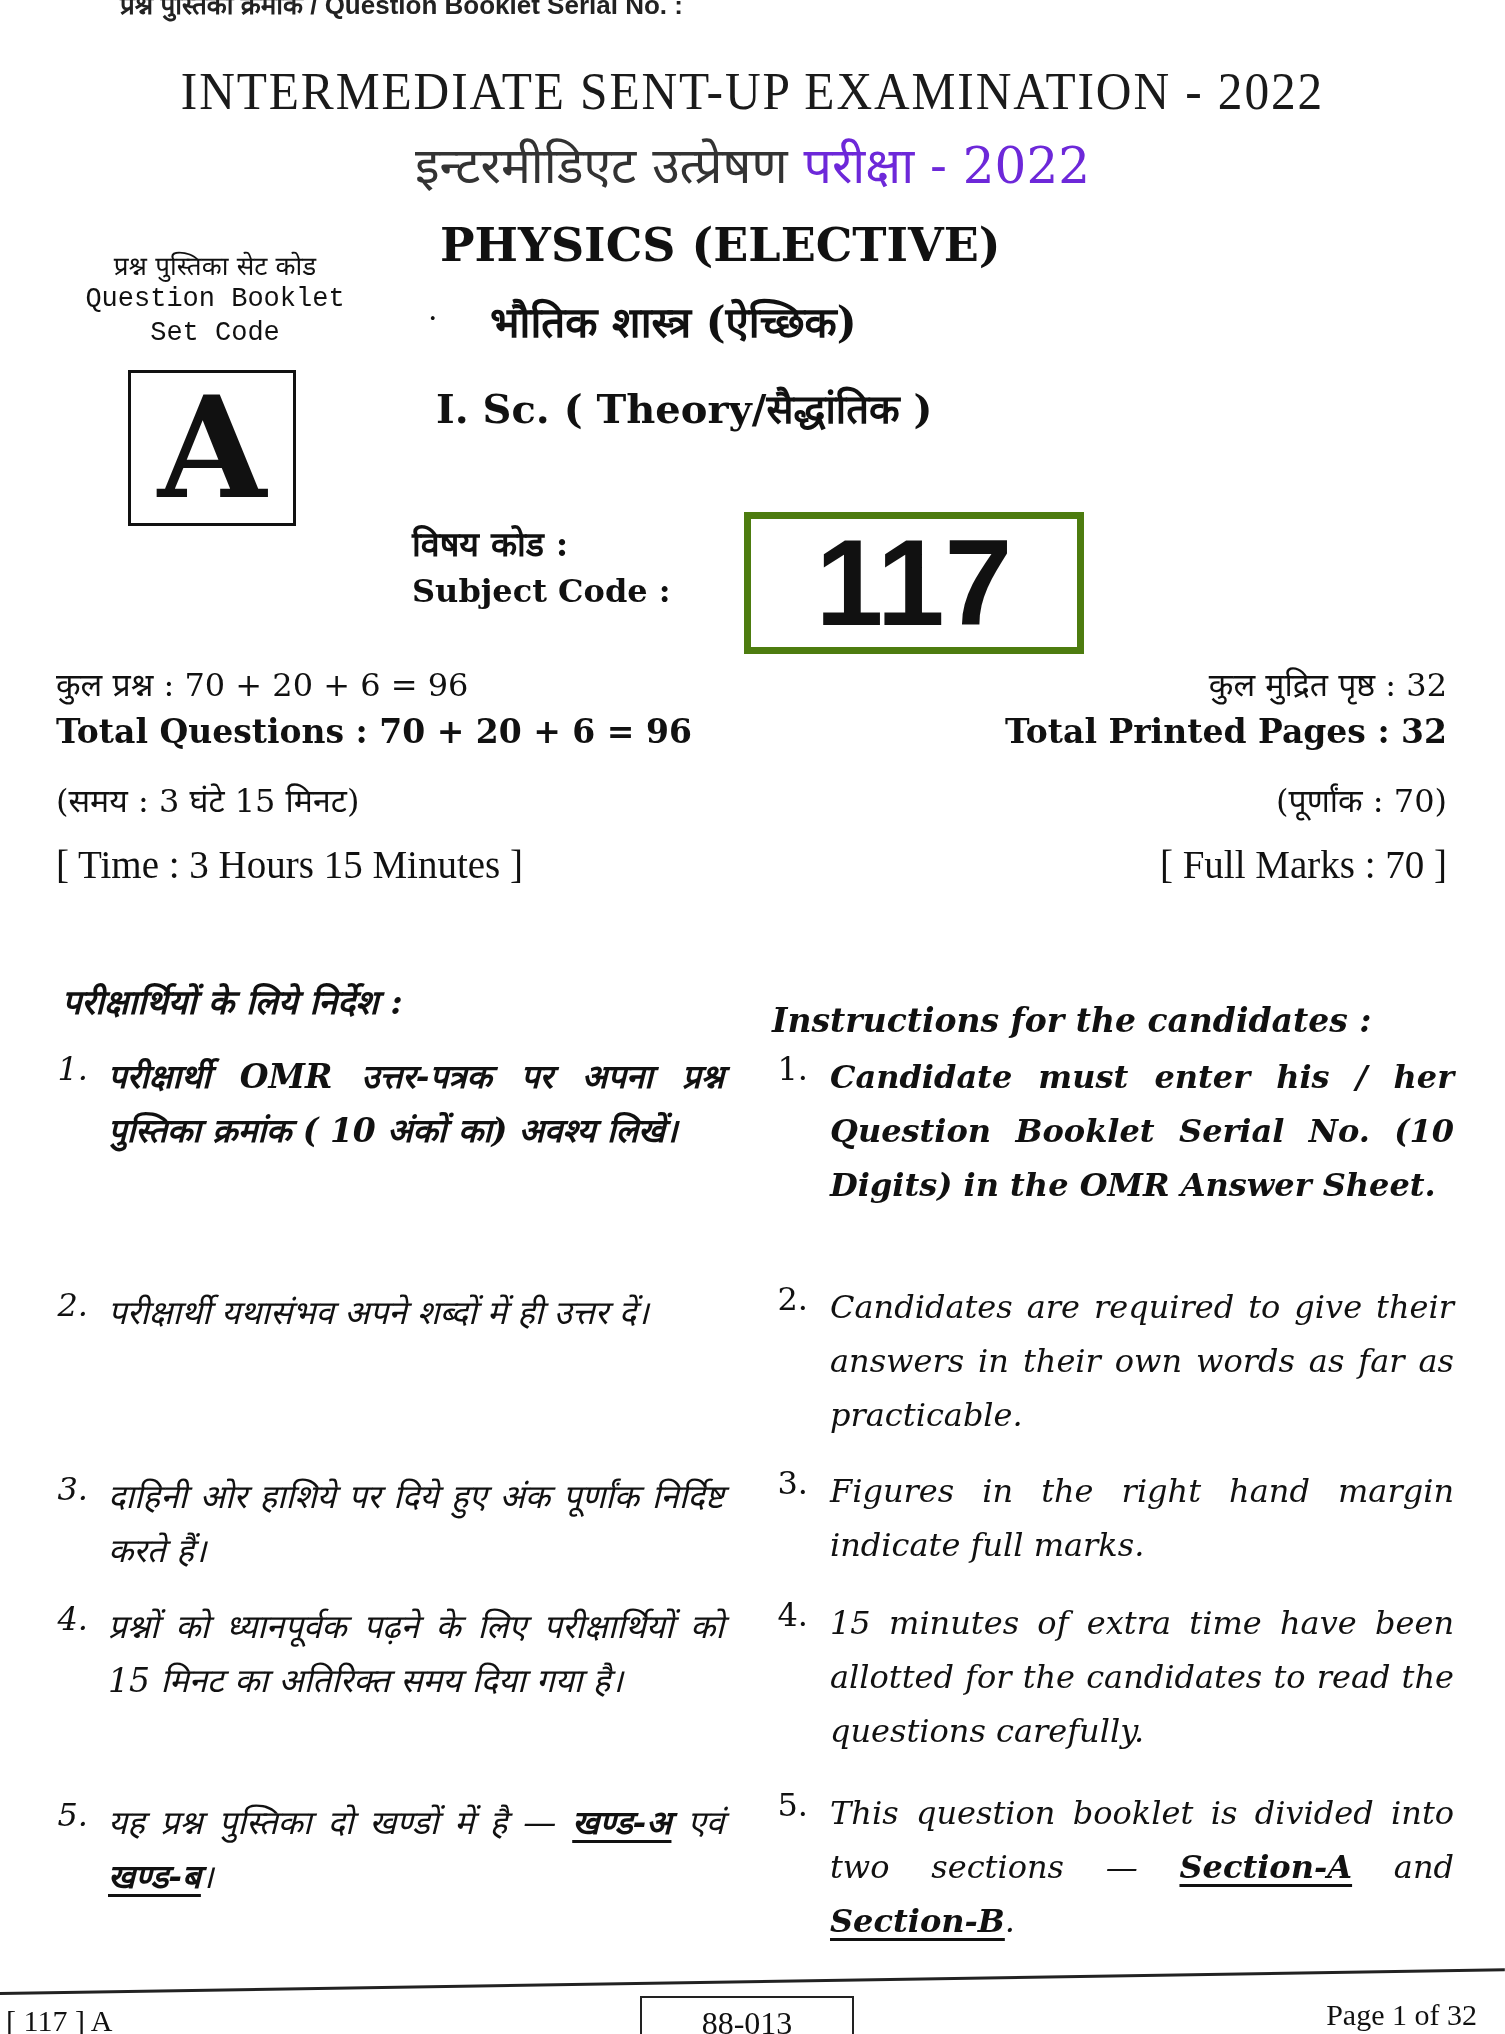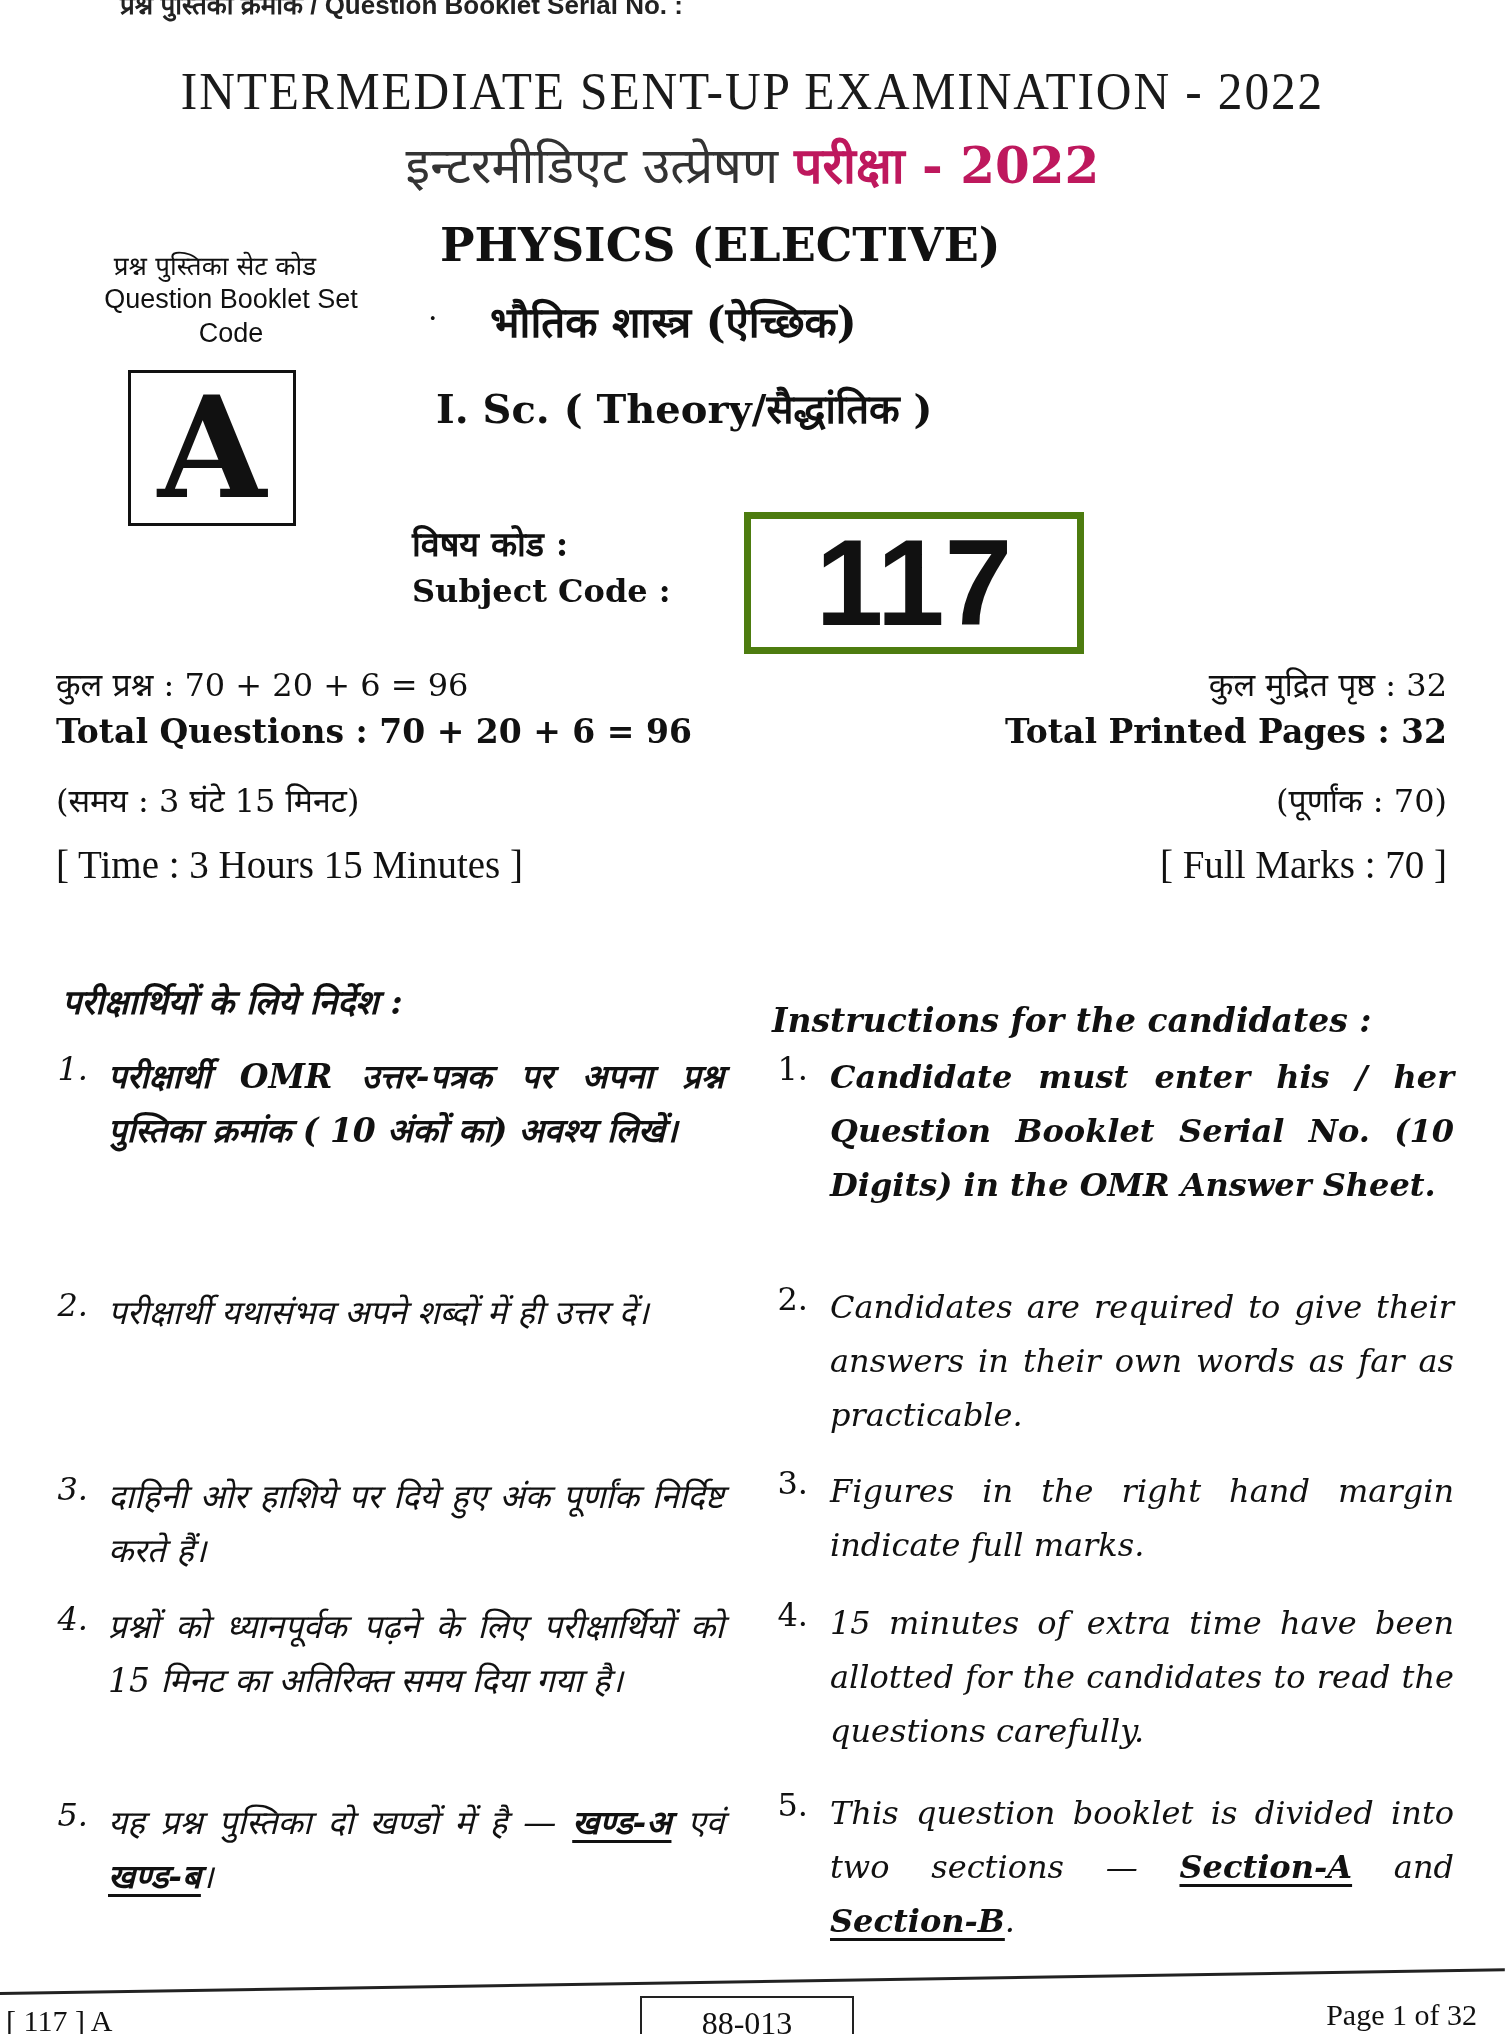--- a/index.html
+++ b/index.html
@@ -15,24 +15,24 @@
     }
     .exam-title-en {
       top: 62px; left: 0; width: 1505px; text-align: center;
       font-family: "Liberation Serif", serif; font-size: 52px; letter-spacing: 2px;
       color: #1a1a1a; transform: scaleX(0.95);
     }
     .exam-title-hi {
       top: 130px; left: 0; width: 1505px; text-align: center;
       font-family: "DejaVu Serif", serif; font-size: 50px; color: #333;
     }
-    .exam-title-hi .bold { font-weight: bold; color: #be185d; }
+    .exam-title-hi .bold { font-weight: normal; color: #6d28d9; }
     .setcode-hi { top: 238px; left: 60px; width: 310px; text-align: center; font-size: 26px; margin-top: 9px; }
     .setcode-en { top: 282px; left: 60px; width: 310px; text-align: center; font-size: 27px; line-height: 34px;
-      font-family: Liberation Sans, sans-serif; margin-left: 16px; }
+      font-family: Liberation Mono, monospace; }
     .setcode-box {
       top: 370px; left: 128px; width: 162px; height: 150px;
       border: 3px solid #111; display: flex; align-items: center; justify-content: center;
       font-family: "DejaVu Serif", serif; font-weight: bold; font-size: 140px; line-height: 1;
     }
     .subject-en { top: 218px; left: 440px; font-size: 46px; font-weight: bold; font-family: "DejaVu Serif", serif; }
     .subject-hi { top: 292px; left: 490px; font-size: 42px; font-weight: bold; }
     .subject-dot { top: 300px; left: 428px; font-size: 30px; }
     .course { top: 380px; left: 436px; font-size: 40px; font-weight: bold; }
     .subcode-hi { top: 520px; left: 412px; font-size: 34px; font-weight: bold; }

